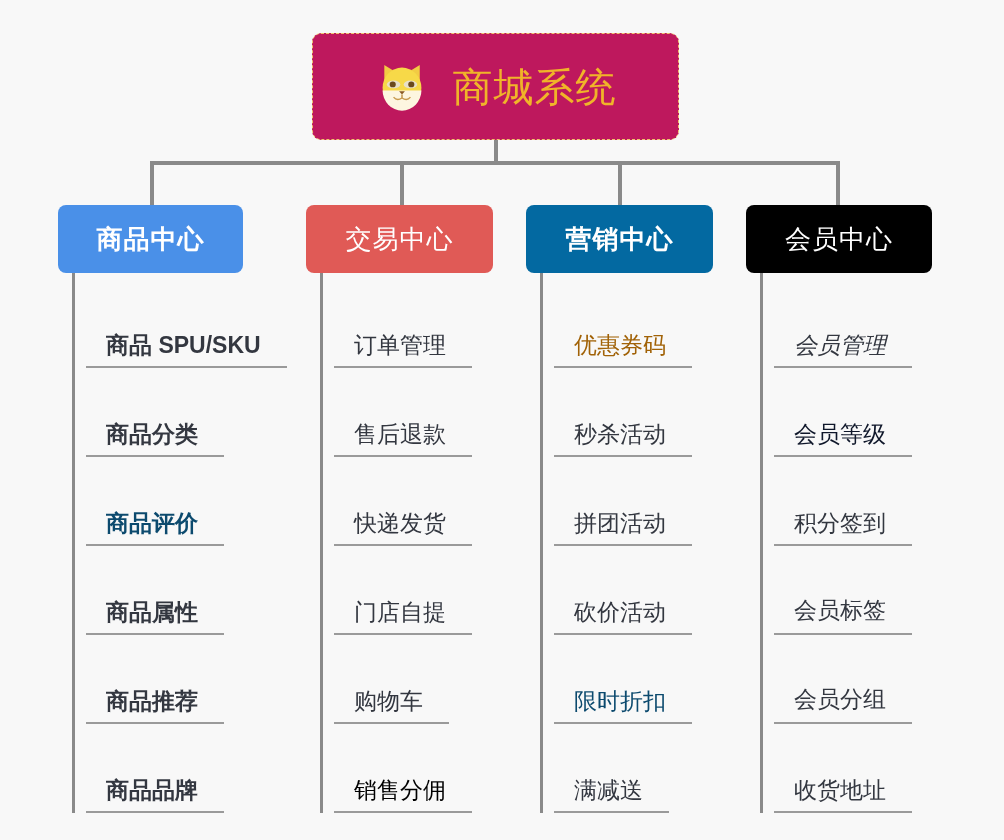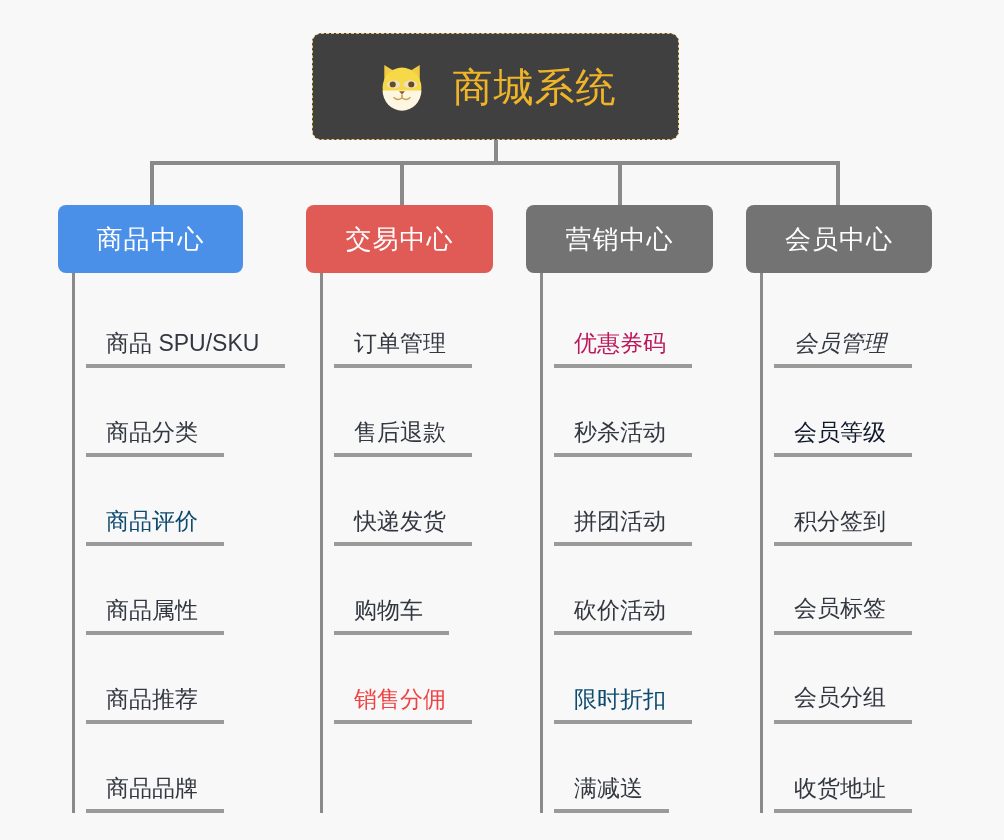--- a/index.html
+++ b/index.html
@@ -21,21 +21,21 @@
     height: 840px;
   }
 
   
   .root-node {
     position: absolute;
     left: 312px;
     top: 33px;
     width: 367px;
     height: 107px;
-    background: #404040;
+    background: #be185d;
     border: 1px dashed #f0c36d;
     border-radius: 9px;
     box-sizing: border-box;
     display: flex;
     align-items: center;
     justify-content: center;
     gap: 24px;
   }
   .root-emoji {
     width: 54px;
@@ -113,21 +113,21 @@
     display: flex;
     align-items: flex-end;
     padding-left: 34px;
     box-sizing: border-box;
   }
   .leaf-label {
     font-size: 23px;
     color: #333740;
     line-height: 1;
     padding-bottom: 9px;
-    border-bottom: 4px solid #ef4444;
+    border-bottom: 2px solid #ef4444;
     white-space: nowrap;
     padding-right: 26px;
     margin-left: -20px;
     padding-left: 20px;
   }
 </style>
 </head>
 <body style="background: rgb(248, 248, 248);">
 
 <div id="canvas">
@@ -158,21 +158,21 @@
     <span class="root-title" style="color: rgb(240, 180, 41);">商城系统</span>
   </div>
 
   <div class="conn conn-stem" style="background: rgb(138, 138, 138);"></div>
   <div class="conn conn-bus" style="background: rgb(138, 138, 138);"></div>
   <div class="conn conn-drop" style="left: 150px; background: rgb(138, 138, 138);"></div>
   <div class="conn conn-drop" style="left: 400px; background: rgb(138, 138, 138);"></div>
   <div class="conn conn-drop" style="left: 618px; background: rgb(138, 138, 138);"></div>
   <div class="conn conn-drop" style="left: 836px; background: rgb(138, 138, 138);"></div>
 
-  <div class="column" style="left:58px;width:185px;">
+  <div class="column" style="left:58px;width:185px;font-weight:bold;">
     <div class="cat-box" style="background: rgb(74, 144, 232);">商品中心</div>
     <div class="leaf-list">
       <div class="leaf-spine" style="height: 540px;"></div>
       <div class="leaf">
           <span class="leaf-label" style="color: rgb(51, 55, 64); border-bottom-color: rgb(154, 154, 154);">商品 SPU/SKU</span>
         </div>
       <div class="leaf">
           <span class="leaf-label" style="color: rgb(51, 55, 64); border-bottom-color: rgb(154, 154, 154);">商品分类</span>
         </div>
       <div class="leaf">
@@ -197,55 +197,58 @@
       <div class="leaf">
           <span class="leaf-label" style="color: rgb(51, 55, 64); border-bottom-color: rgb(154, 154, 154);">订单管理</span>
         </div>
       <div class="leaf">
           <span class="leaf-label" style="color: rgb(51, 55, 64); border-bottom-color: rgb(154, 154, 154);">售后退款</span>
         </div>
       <div class="leaf">
           <span class="leaf-label" style="color: rgb(51, 55, 64); border-bottom-color: rgb(154, 154, 154);">快递发货</span>
         </div>
       <div class="leaf">
+          <span class="leaf-label" style="color: rgb(51, 55, 64); border-bottom-color: rgb(154, 154, 154);">门店自提</span>
+        </div>
+      <div class="leaf">
           <span class="leaf-label" style="color: rgb(51, 55, 64); border-bottom-color: rgb(154, 154, 154);">购物车</span>
         </div>
       <div class="leaf">
-          <span class="leaf-label" style="color: #ef4444; border-bottom-color: rgb(154, 154, 154);">销售分佣</span>
+          <span class="leaf-label" style="color: #000000; border-bottom-color: rgb(154, 154, 154);">销售分佣</span>
         </div>
     </div>
   </div>
 
   <div class="column" style="left:526px;width:187px;">
-    <div class="cat-box" style="background: #737373;">营销中心</div>
-    <div class="leaf-list">
-      <div class="leaf-spine" style="height: 540px;"></div>
-      <div class="leaf">
-          <span class="leaf-label" style="color: #be185d; border-bottom-color: rgb(154, 154, 154); text-align: right;">优惠券码</span>
+    <div class="cat-box" style="background: #0369a1; font-weight: bold;">营销中心</div>
+    <div class="leaf-list">
+      <div class="leaf-spine" style="height: 540px;"></div>
+      <div class="leaf">
+          <span class="leaf-label" style="color: #a16207; border-bottom-color: rgb(154, 154, 154); text-align: right;">优惠券码</span>
         </div>
       <div class="leaf">
           <span class="leaf-label" style="color: rgb(51, 55, 64); border-bottom-color: rgb(154, 154, 154);">秒杀活动</span>
         </div>
       <div class="leaf">
           <span class="leaf-label" style="color: rgb(51, 55, 64); border-bottom-color: rgb(154, 154, 154);">拼团活动</span>
         </div>
       <div class="leaf">
           <span class="leaf-label" style="color: rgb(51, 55, 64); border-bottom-color: rgb(154, 154, 154); text-align: right;">砍价活动</span>
         </div>
       <div class="leaf">
           <span class="leaf-label" style="color: #0c4a6e; border-bottom-color: rgb(154, 154, 154);">限时折扣</span>
         </div>
       <div class="leaf">
           <span class="leaf-label" style="color: rgb(51, 55, 64); border-bottom-color: rgb(154, 154, 154);">满减送</span>
         </div>
     </div>
   </div>
 
   <div class="column" style="left:746px;width:186px;">
-    <div class="cat-box" style="background: #737373;">会员中心</div>
+    <div class="cat-box" style="background: #000000;">会员中心</div>
     <div class="leaf-list">
       <div class="leaf-spine" style="height: 540px;"></div>
       <div class="leaf">
           <span class="leaf-label" style="color: rgb(51, 55, 64); border-bottom-color: rgb(154, 154, 154); font-style: italic;">会员管理</span>
         </div>
       <div class="leaf">
           <span class="leaf-label" style="color: #0f172a; border-bottom-color: rgb(154, 154, 154);">会员等级</span>
         </div>
       <div class="leaf">
           <span class="leaf-label" style="color: rgb(51, 55, 64); border-bottom-color: rgb(154, 154, 154);">积分签到</span>

